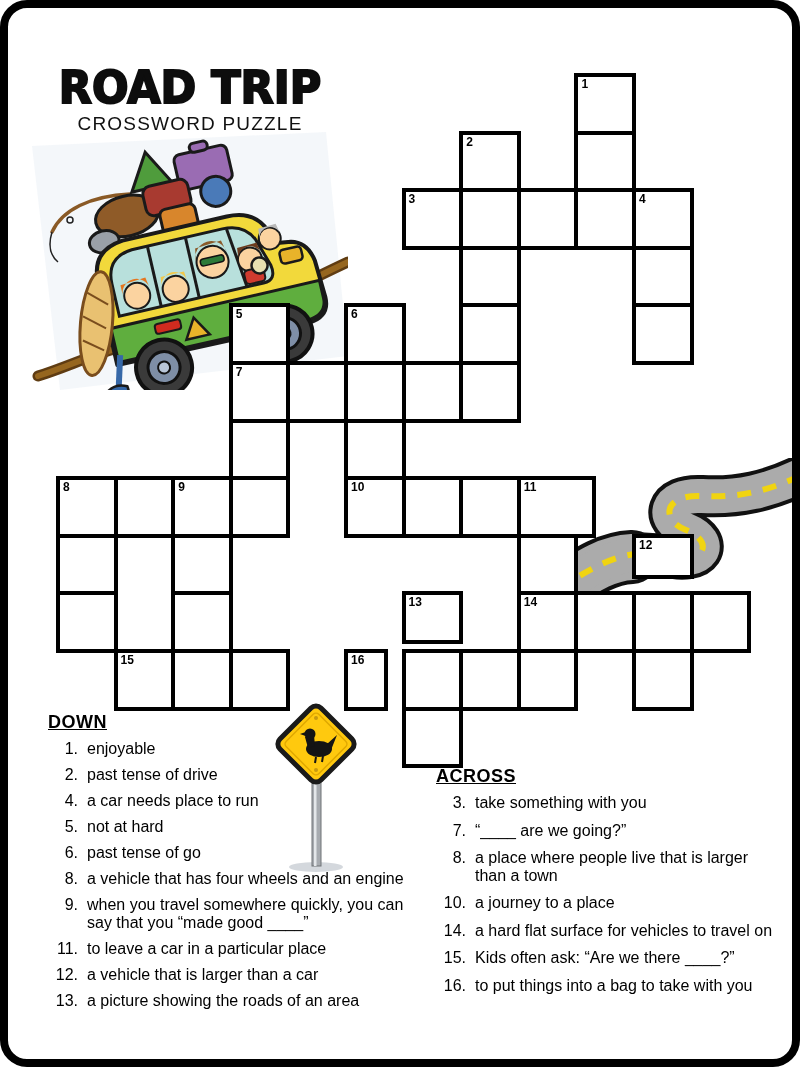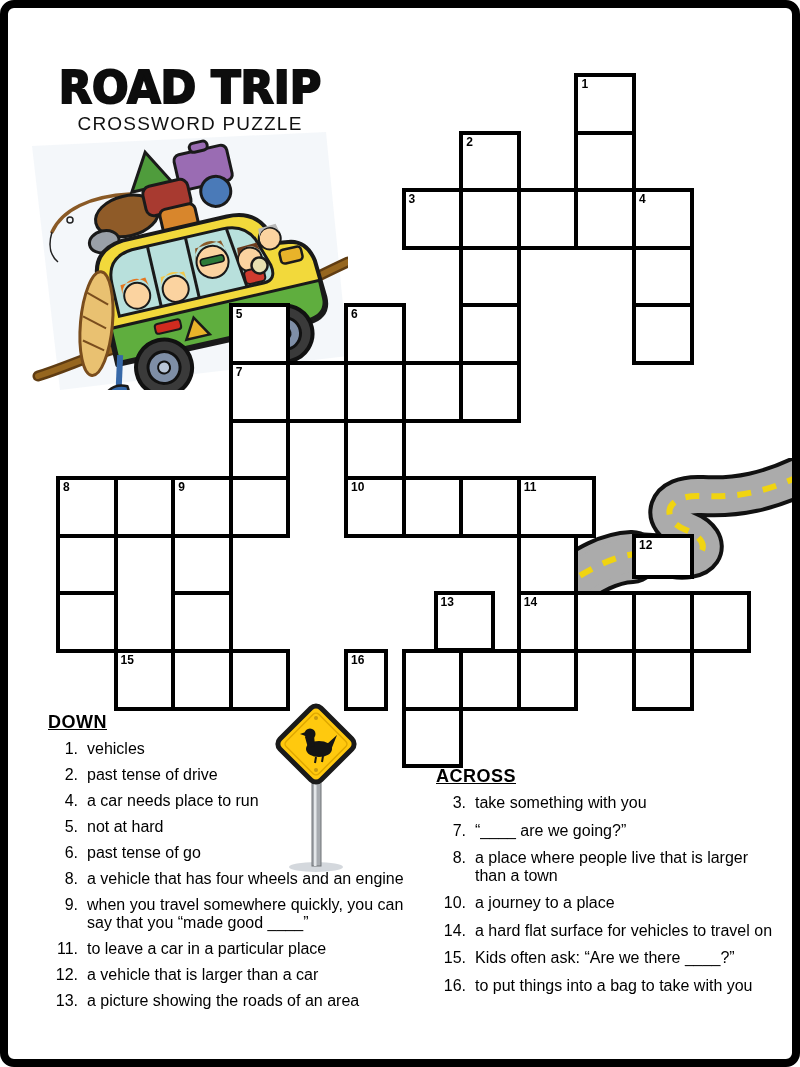--- a/index.html
+++ b/index.html
@@ -1,18 +1,18 @@
 <!DOCTYPE html>
 <html><head>
 <meta charset="utf-8">
 <style>
   html,body{margin:0;padding:0;background:#fff;}
   .page{
     position:relative;width:800px;height:1067px;box-sizing:border-box;
-    border:8px solid #000;border-radius:14px;background:#fff;overflow:hidden;
+    border:8px solid #000;border-radius:27px;background:#fff;overflow:hidden;
     font-family:"Liberation Sans",sans-serif;color:#000;
   }
   
   .title-block{position:absolute;left:36px;top:56px;width:292px;text-align:center;z-index:3;}
   .title{
     font-family:"DejaVu Sans",sans-serif;font-weight:900;font-size:43px;line-height:46px;
     letter-spacing:0px;color:#0d0d0d;-webkit-text-stroke:2px #0d0d0d;transform:scaleY(1.04);
   }
   .subtitle{font-size:19px;letter-spacing:1.2px;margin-top:3px;font-weight:400;color:#111;}
   
@@ -197,21 +197,21 @@
         <span class="num">11</span>
       </div>
       <div class="cell" style="left: 48px; top: 525.8px; width: 61.6px; height: 61.6px;"></div>
       <div class="cell" style="left: 163.2px; top: 525.8px; width: 61.6px; height: 61.6px;"></div>
       <div class="cell" style="left: 508.8px; top: 525.8px; width: 61.6px; height: 61.6px;"></div>
       <div class="cell" style="left: 624px; top: 525.8px; width: 61.6px; height: 45px;">
         <span class="num">12</span>
       </div>
       <div class="cell" style="left: 48px; top: 583.4px; width: 61.6px; height: 61.6px;"></div>
       <div class="cell" style="left: 163.2px; top: 583.4px; width: 61.6px; height: 61.6px;"></div>
-      <div class="cell" style="left: 393.6px; top: 583.4px; width: 61.6px; height: 61px; margin-left: 32px;">
+      <div class="cell" style="left: 393.6px; top: 583.4px; width: 61.6px; height: 53px;">
         <span class="num">13</span>
       </div>
       <div class="cell" style="left: 508.8px; top: 583.4px; width: 61.6px; height: 61.6px;">
         <span class="num">14</span>
       </div>
       <div class="cell" style="left: 566.4px; top: 583.4px; width: 61.6px; height: 61.6px;"></div>
       <div class="cell" style="left: 624px; top: 583.4px; width: 61.6px; height: 61.6px;"></div>
       <div class="cell" style="left: 681.6px; top: 583.4px; width: 61.6px; height: 61.6px;"></div>
       <div class="cell" style="left: 105.6px; top: 641px; width: 61.6px; height: 61.6px;">
         <span class="num">15</span>
@@ -247,21 +247,21 @@
       <line x1="52" y1="55" x2="51" y2="61" stroke="#141414" stroke-width="2"></line>
       <line x1="59" y1="54" x2="58" y2="60" stroke="#141414" stroke-width="2"></line>
     </g>
   </svg>
 
   <div class="clues clues-down">
     <h2 class="clue-heading">DOWN</h2>
     <ul class="clue-list" id="down-list">
         <li>
           <span class="clue-num">1.</span>
-          <span class="clue-text">vehicles</span>
+          <span class="clue-text">enjoyable</span>
         </li>
         <li>
           <span class="clue-num">2.</span>
           <span class="clue-text">past tense of drive</span>
         </li>
         <li>
           <span class="clue-num">4.</span>
           <span class="clue-text">a car needs place to run</span>
         </li>
         <li>

